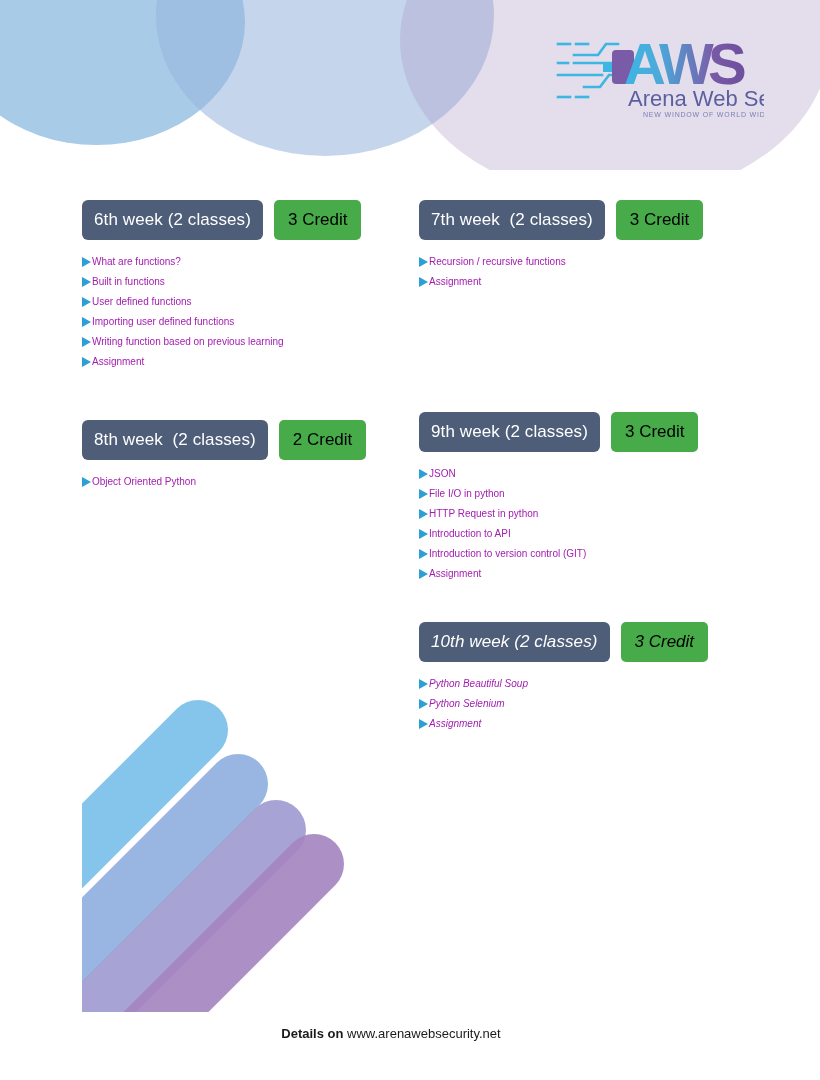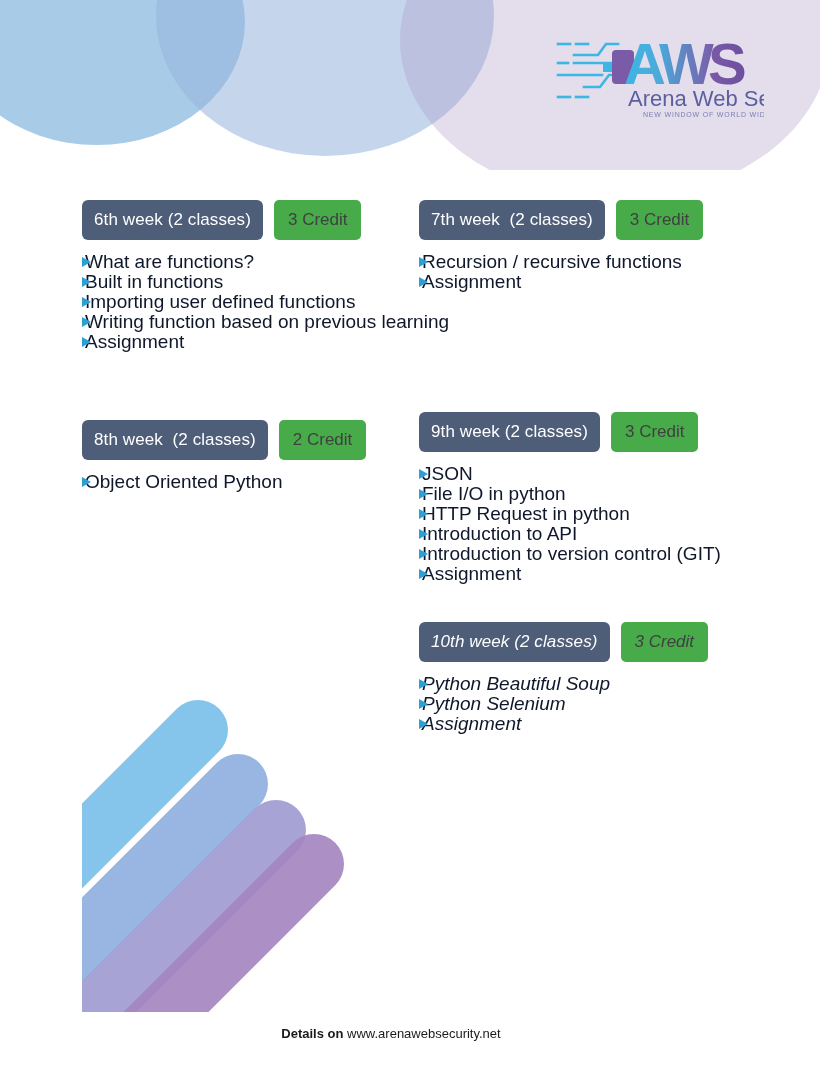--- a/index.html
+++ b/index.html
@@ -86,35 +86,35 @@
     font-size: 17px;
     line-height: 1;
     padding: 11px 12px 12px 12px;
     border-radius: 6px;
     white-space: pre;
     letter-spacing: 0.1px;
   }
   .credit-badge {
     display: inline-block;
     background: #47ab4a;
-    color: #404040;
+    color: #000000;
     font-size: 17px;
     line-height: 1;
     padding: 11px 14px 12px 14px;
     border-radius: 5px;
     white-space: pre;
   }
 
   ul.topics { list-style: none; }
   ul.topics li {
     position: relative;
-    padding-left: 3px;
-    font-size: 19px;
+    padding-left: 10px;
+    font-size: 10px;
     line-height: 20px;
-    color: #0f172a;
+    color: #a21caf;
     margin-bottom: 0px;
     height: 20px;
     white-space: nowrap;
   }
   ul.topics li .tri {
     position: absolute;
     left: 0; top: 5px;
     width: 0; height: 0;
     border-left: 9px solid #2c9fd4;
     border-top: 5.5px solid transparent;
@@ -215,20 +215,21 @@
     <div class="col" id="col-left">
 
       <div class="week-block" style="top:30px;">
         <div class="badge-row">
           <span class="week-badge">6th week (2 classes)</span>
           <span class="credit-badge">3 Credit</span>
         </div>
         <ul class="topics">
           <li><span class="tri"></span><span>What are functions?</span></li>
           <li><span class="tri"></span><span>Built in functions</span></li>
+          <li><span class="tri"></span><span>User defined functions</span></li>
           <li><span class="tri"></span><span>Importing user defined functions</span></li>
           <li><span class="tri"></span><span>Writing function based on previous learning</span></li>
           <li><span class="tri"></span><span>Assignment</span></li>
         </ul>
       </div>
 
       <div class="week-block" style="top:250px;">
         <div class="badge-row">
           <span class="week-badge">8th week  (2 classes)</span>
           <span class="credit-badge">2 Credit</span>

